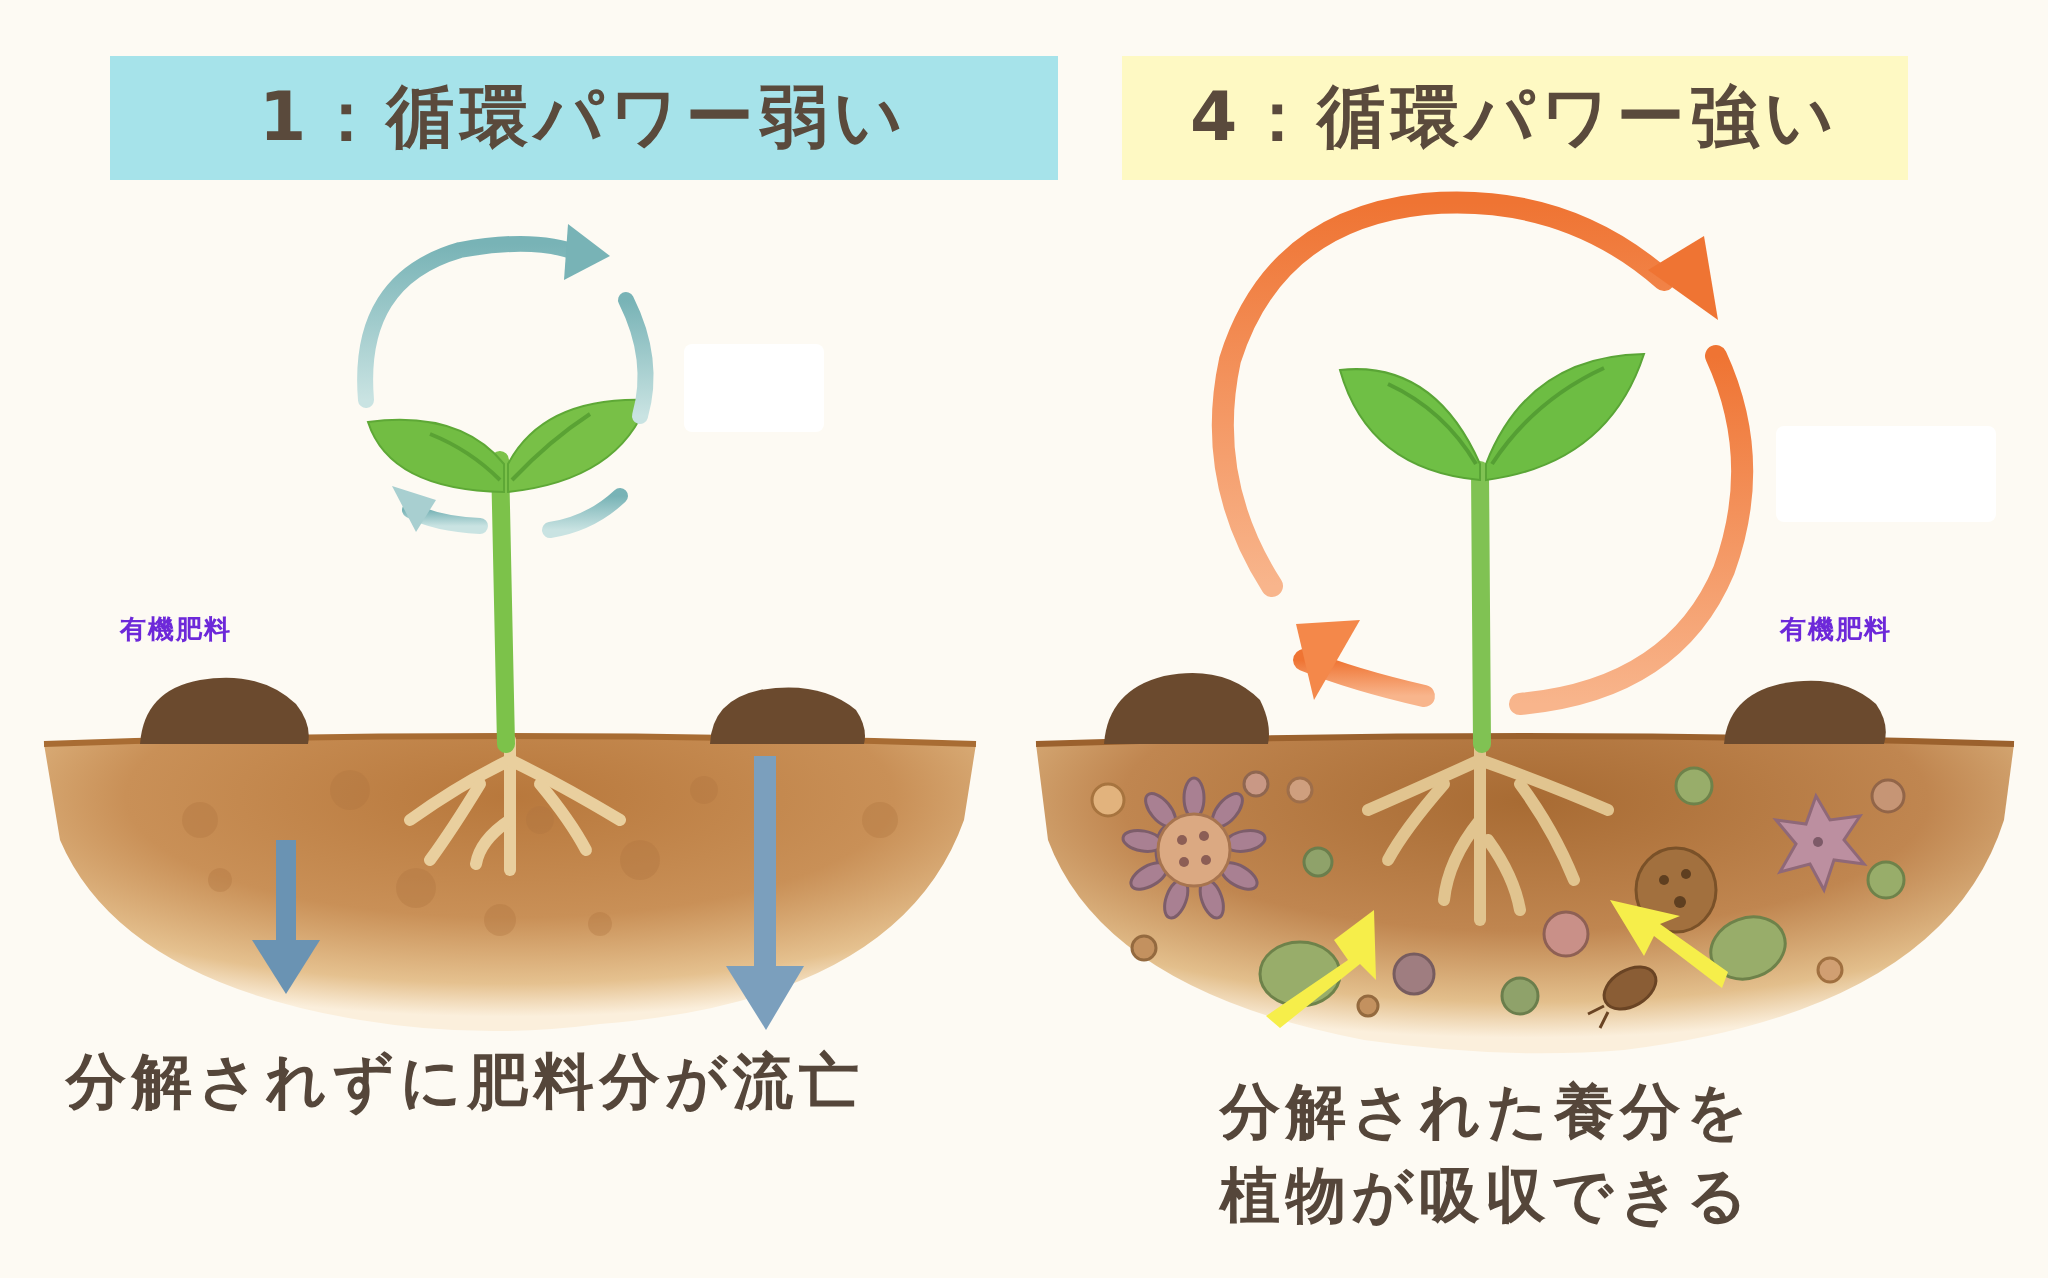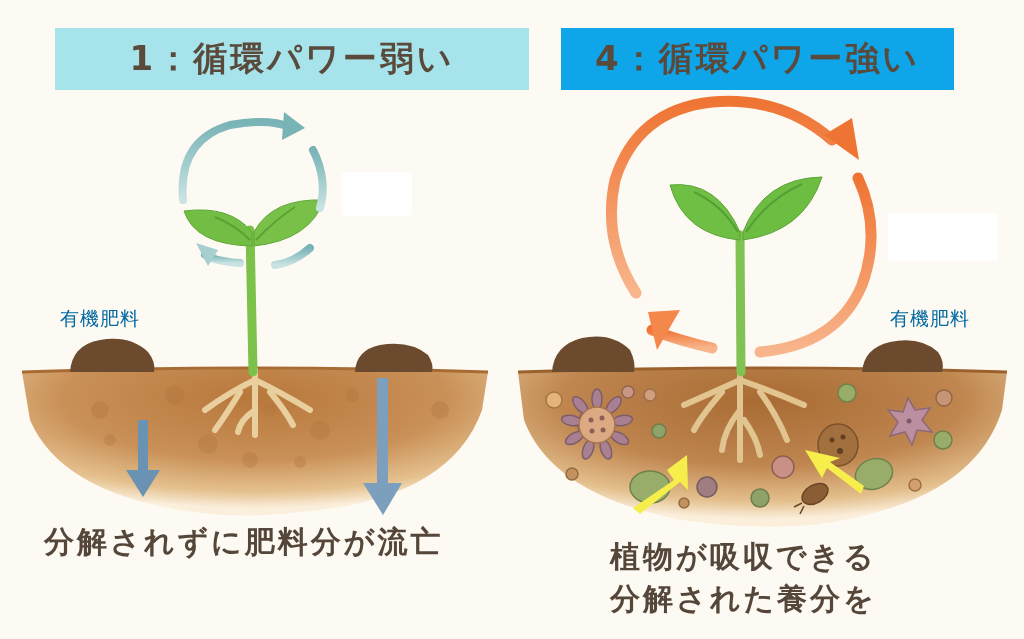--- a/index.html
+++ b/index.html
@@ -16,36 +16,36 @@
 
   .title-box {
     position: absolute;
     top: 28px;
     height: 62px;
     display: flex; align-items: center; justify-content: center;
     font-size: 34px; font-weight: bold; letter-spacing: 3px;
     color: #5a4a3c;
   }
   .panel-left .title-box { left: 55px; width: 474px; background: #a6e3ea; }
-  .panel-right .title-box { left: 49px; width: 393px; background: #0ea5e9; }
+  .panel-right .title-box { left: 49px; width: 393px; background: #fef9c3; }
 
   .illus { position: absolute; left: 0; top: 0; width: 512px; height: 639px; }
 
   .fert-label {
-    position: absolute; font-size: 19px; font-weight: normal; color: #0369a1;
+    position: absolute; font-size: 13px; font-weight: bold; color: #6d28d9;
     letter-spacing: 1px;
   }
   .panel-left .fert-label { left: 60px; top: 306px; }
   .panel-right .fert-label { left: 378px; top: 306px; }
 
   .caption {
     position: absolute; font-size: 30px; font-weight: bold; color: #55463a;
     letter-spacing: 3px; line-height: 42px;
   }
-  .panel-left .caption { left: 44px; top: 521px; width: 440px; }
+  .panel-left .caption { left: 33px; top: 521px; width: 440px; }
   .panel-right .caption { left: 98px; top: 536px; width: 320px; text-align: left; }
   .caption span { display: block; }
 
   .blank-box { position: absolute; background: #ffffff; border-radius: 4px; }
 </style>
 </head>
 <body>
 
 <div class="panel panel-left">
   <div class="title-box">1：循環パワー弱い</div>
@@ -232,16 +232,16 @@
       <path d="M346 178 Q370 230 350 285 Q325 345 248 352"></path>
       <path d="M200 348 Q165 340 140 330"></path>
     </g>
     <polygon points="312,135 340,118 347,160" fill="#ef7433"></polygon>
     <polygon points="136,312 168,310 145,350" fill="#f4884a"></polygon>
   </svg>
 
   <div class="blank-box" style="left:376px; top:213px; width:110px; height:48px;"></div>
   <div class="fert-label">有機肥料</div>
   <div class="caption">
+    <span>分解された養分を</span>
     <span>植物が吸収できる</span>
-    <span>分解された養分を</span>
   </div>
 </div>
 
 </body></html>

